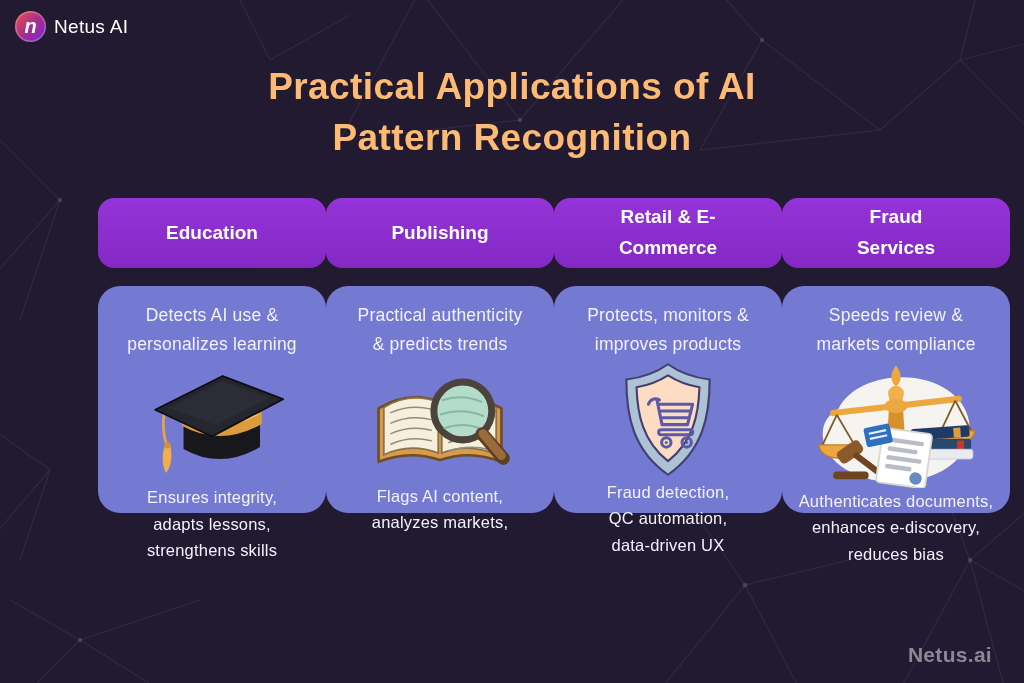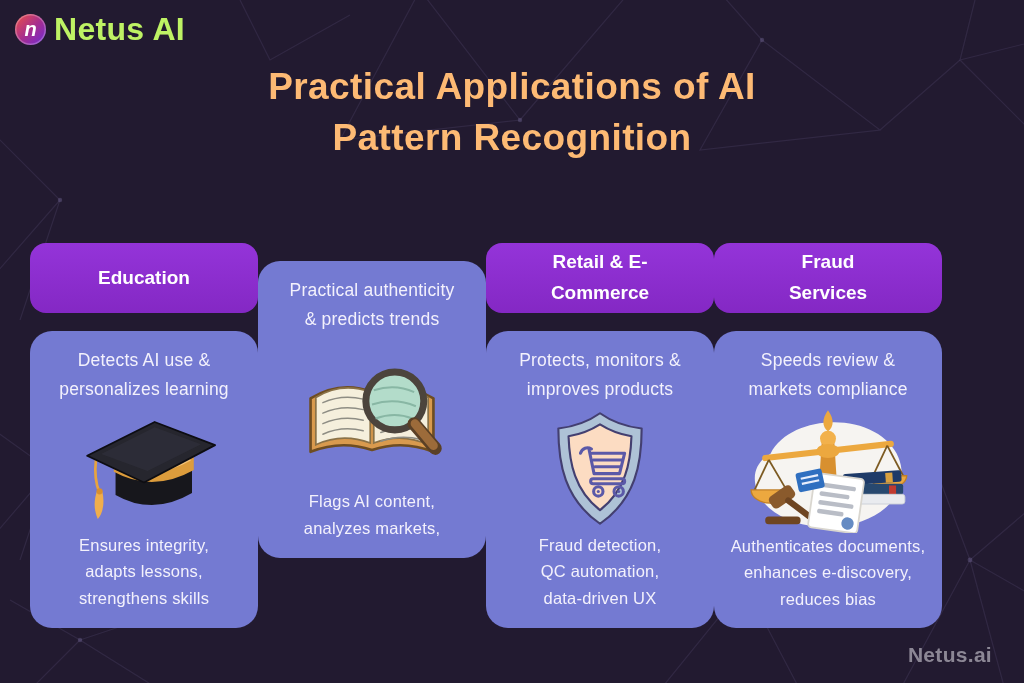--- a/index.html
+++ b/index.html
@@ -13,42 +13,42 @@
 
   
   .logo { position:absolute; top:11px; left:15px; display:flex; align-items:center; gap:8px; }
   .logo-mark {
     width:31px; height:31px; border-radius:50%;
     background:linear-gradient(135deg,#e44d4f 8%,#a62d8f 52%,#6d2bd8 100%);
     color:#fff; font-weight:700; font-style:italic; font-size:20px;
     display:flex; align-items:center; justify-content:center;
     box-shadow:0 0 0 1.5px rgba(255,255,255,.25) inset;
   }
-  .logo-text { color:#bef264; font-size:32px; font-weight:700; letter-spacing:.3px; }
+  .logo-text { color:#ffffff; font-size:19px; font-weight:400; letter-spacing:.3px; }
 
   
   .title {
     position:absolute; top:62px; left:0; right:0; text-align:center;
     color:#fdba74; font-size:37px; font-weight:700; line-height:1.37; letter-spacing:.4px;
   }
 
   
   .columns {
-    position:absolute; left:30px; top:198px; width:968px;
-    display:flex; justify-content:flex-start;margin-top:45px;
+    position:absolute; left:42px; top:198px; width:968px;
+    display:flex; justify-content:flex-end;
   }
   .column { width:228px; display:flex; flex-direction:column; }
   .col-header {
     height:70px; border-radius:16px;
     background:linear-gradient(180deg,#9434d9,#8428c4);
     display:flex; flex-direction:column; align-items:center; justify-content:center;
     color:#ffffff; font-weight:700; font-size:19px; line-height:1.62; text-align:center;
   }
   .card {
-    margin-top:18px; height:297px; border-radius:22px; background:#747ad2;
+    margin-top:18px; height:227px; border-radius:22px; background:#747ad2;
     display:flex; flex-direction:column; align-items:center; justify-content:space-between;
     padding:15px 8px 17px; color:#f3f1fc; text-align:center;
   }
   .card-top    { font-size:17.5px; line-height:1.68; letter-spacing:.2px; }
   .card-bottom { font-size:16.5px; line-height:1.6;  letter-spacing:.2px; }
   .card-icon   { flex:1; display:flex; align-items:center; justify-content:center; }
 
   
   .watermark {
     position:absolute; right:32px; bottom:16px;
@@ -117,20 +117,23 @@
           </div>
       <div class="card-bottom">
             <div>Ensures integrity,</div>
             <div>adapts lessons,</div>
             <div>strengthens skills</div>
           </div>
     </div>
   </section>
 
   <section class="column">
+    <div class="col-header">
+          <div>Publishing</div>
+        </div>
     <div class="card">
       <div class="card-top">
             <div>Practical authenticity</div>
             <div>&amp; predicts trends</div>
           </div>
       <div class="card-icon">
             <svg width="158" viewBox="0 0 180 140">
     <path d="M20,55 Q55,34 90,48 Q125,34 160,55 L160,116 Q125,102 90,114 Q55,102 20,116 Z" fill="#d99a4e" stroke="#6e4d22" stroke-width="3" stroke-linejoin="round"></path>
     <path d="M26,54 Q56,36 88,48 L88,106 Q56,94 26,108 Z" fill="#f5efdc" stroke="#8a7248" stroke-width="2"></path>
     <path d="M154,54 Q124,36 92,48 L92,106 Q124,94 154,108 Z" fill="#f5efdc" stroke="#8a7248" stroke-width="2"></path>

